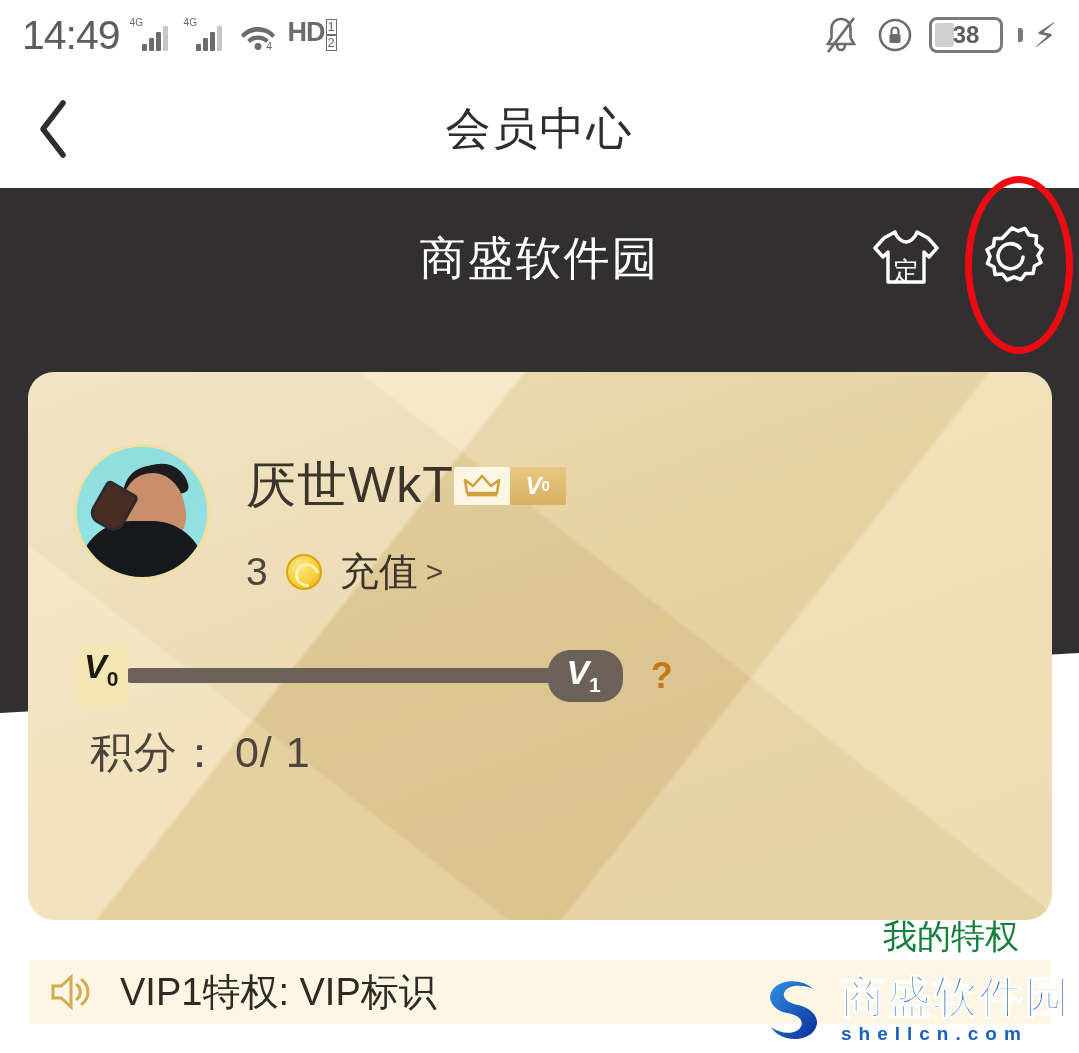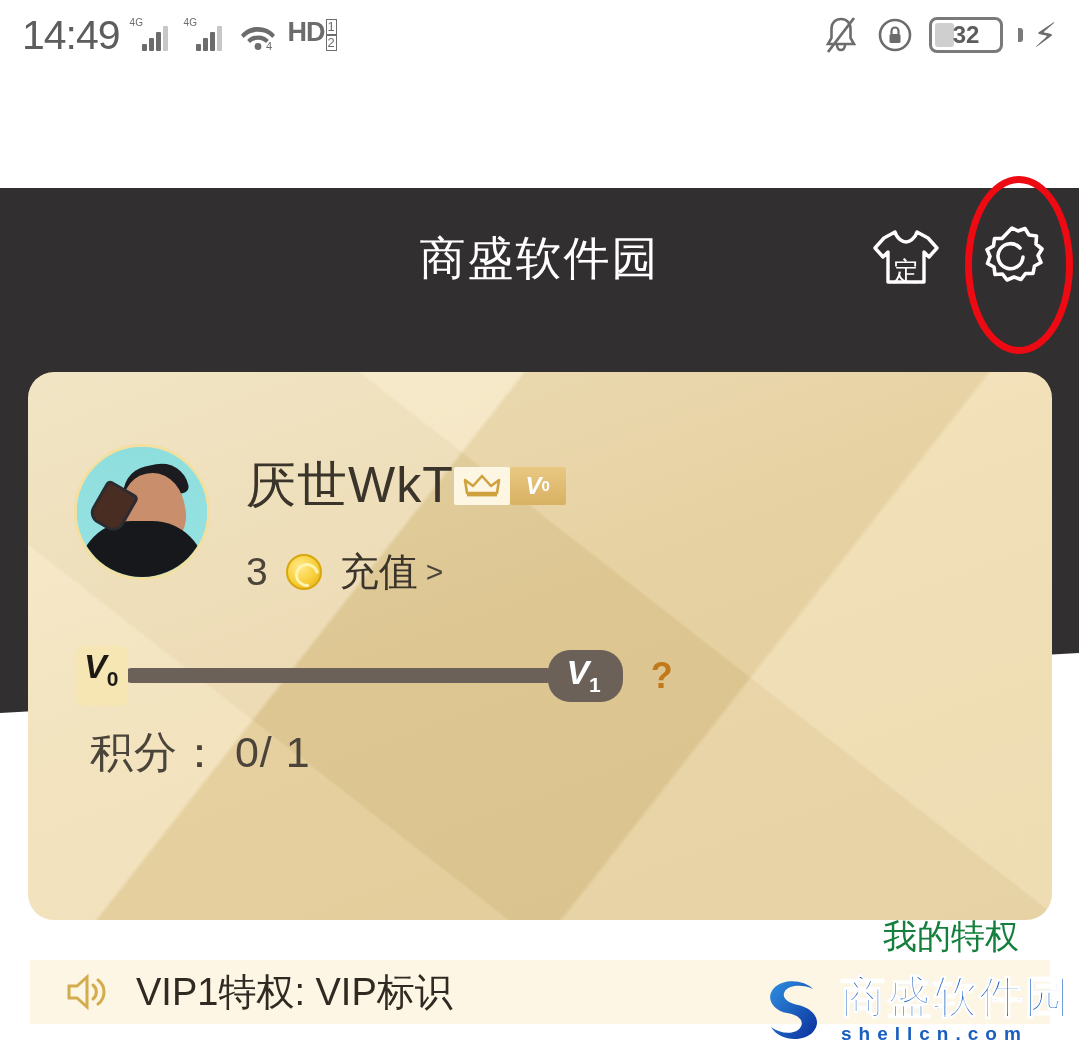--- a/index.html
+++ b/index.html
@@ -213,21 +213,21 @@
     position: absolute; top: 352px; left: 62px;
     font-size: 43px; color: #4a443a; letter-spacing: 1px;
   }
 
   
   #privilege-bar {
     position: absolute; top: 960px; left: 30px;
     width: 1020px; height: 64px;
     background: #fdf6e4;
     display: flex; align-items: center;
-    padding: 0 32px;
+    padding: 0 16px;
     z-index: 10;
   }
   #speaker-icon { width: 48px; height: 48px; display: flex; align-items: center; justify-content: center; flex-shrink: 0;}
   #privilege-text { margin-left: 26px; font-size: 38px; color: #2f2a22; white-space: nowrap; }
   #my-privilege-label {
     position: absolute; top: 914px; right: 60px;
     font-size: 34px; color: #15803d; z-index: 11; white-space: nowrap;
   }
 
   
@@ -305,27 +305,35 @@
       </span>
       <span class="st-icon">
         <svg width="40" height="40" viewBox="0 0 40 40">
           <circle cx="20" cy="20" r="15" fill="none" stroke="#6c6c6c" stroke-width="2.6"></circle>
           <rect x="14.5" y="19" width="11" height="9" rx="1.6" fill="#6c6c6c"></rect>
           <path d="M16.5 19 L16.5 16 A3.5 3.5 0 0 1 23.5 16 L23.5 19" fill="none" stroke="#6c6c6c" stroke-width="2.2"></path>
         </svg>
       </span>
       <div id="battery">
         <div id="battery-fill"></div>
-        <div id="battery-text">32</div>
+        <div id="battery-text">38</div>
       </div>
       <div id="battery-cap"></div>
       <span id="bolt">⚡</span>
     </div>
   </div>
 
+  <div id="nav-bar">
+    <div id="back-button">
+      <svg width="44" height="64" viewBox="0 0 44 64">
+        <polyline points="30,6 10,32 30,58" fill="none" stroke="#2e2e2e" stroke-width="5.5" stroke-linecap="round" stroke-linejoin="round"></polyline>
+      </svg>
+    </div>
+    <div id="nav-title">会员中心</div>
+  </div>
 
   <div id="dark-header">
     <div id="header-title">商盛软件园</div>
     <div id="header-actions">
       <div class="hdr-icon-btn">
         <svg width="72" height="66" viewBox="0 0 72 66">
           <path d="M25 8 L14 14 L5 24 L13 33 L18 28 L18 58 L54 58 L54 28 L59 33 L67 24 L58 14 L47 8 C45 15 39 18 36 18 C33 18 27 15 25 8 Z" fill="none" stroke="#ffffff" stroke-width="3.4" stroke-linejoin="round"></path>
         </svg>
         <span id="tshirt-char">定</span>
       </div>

